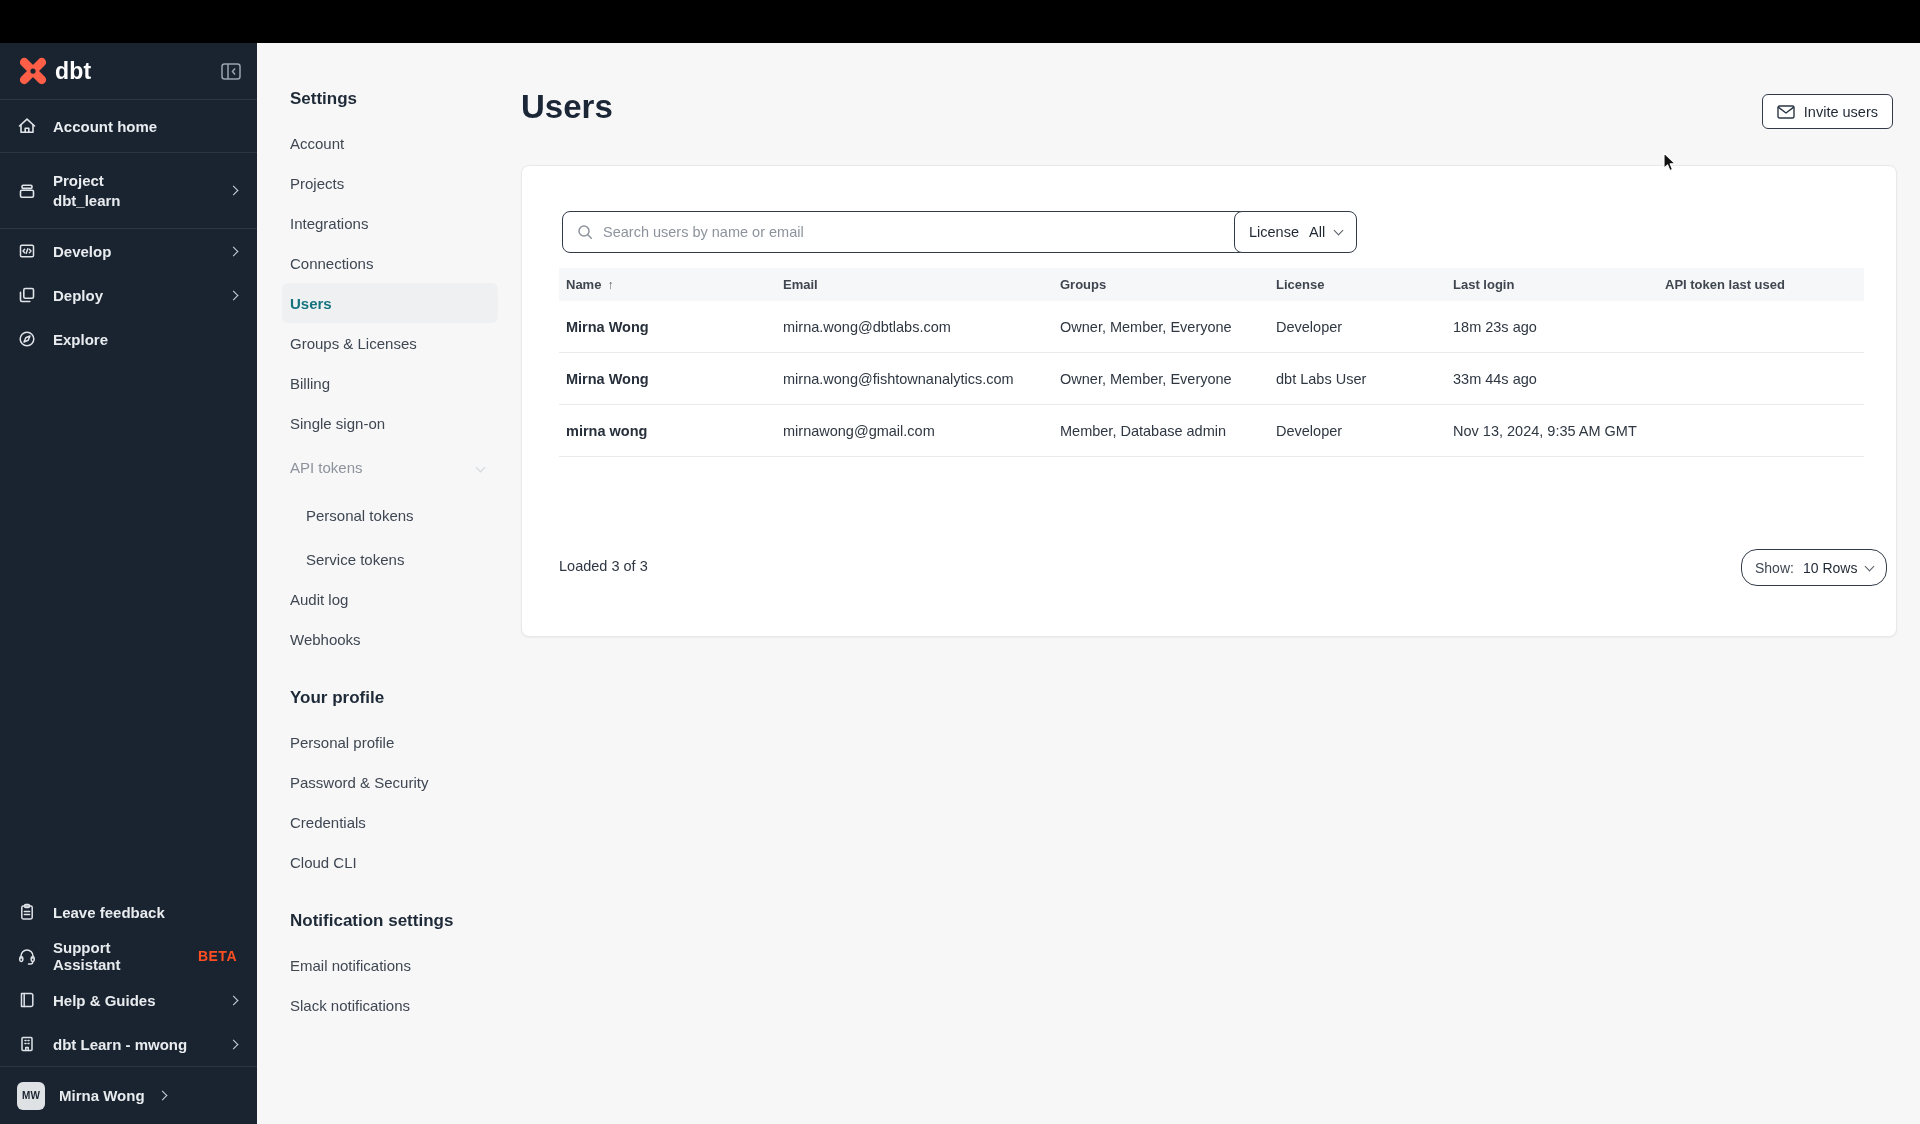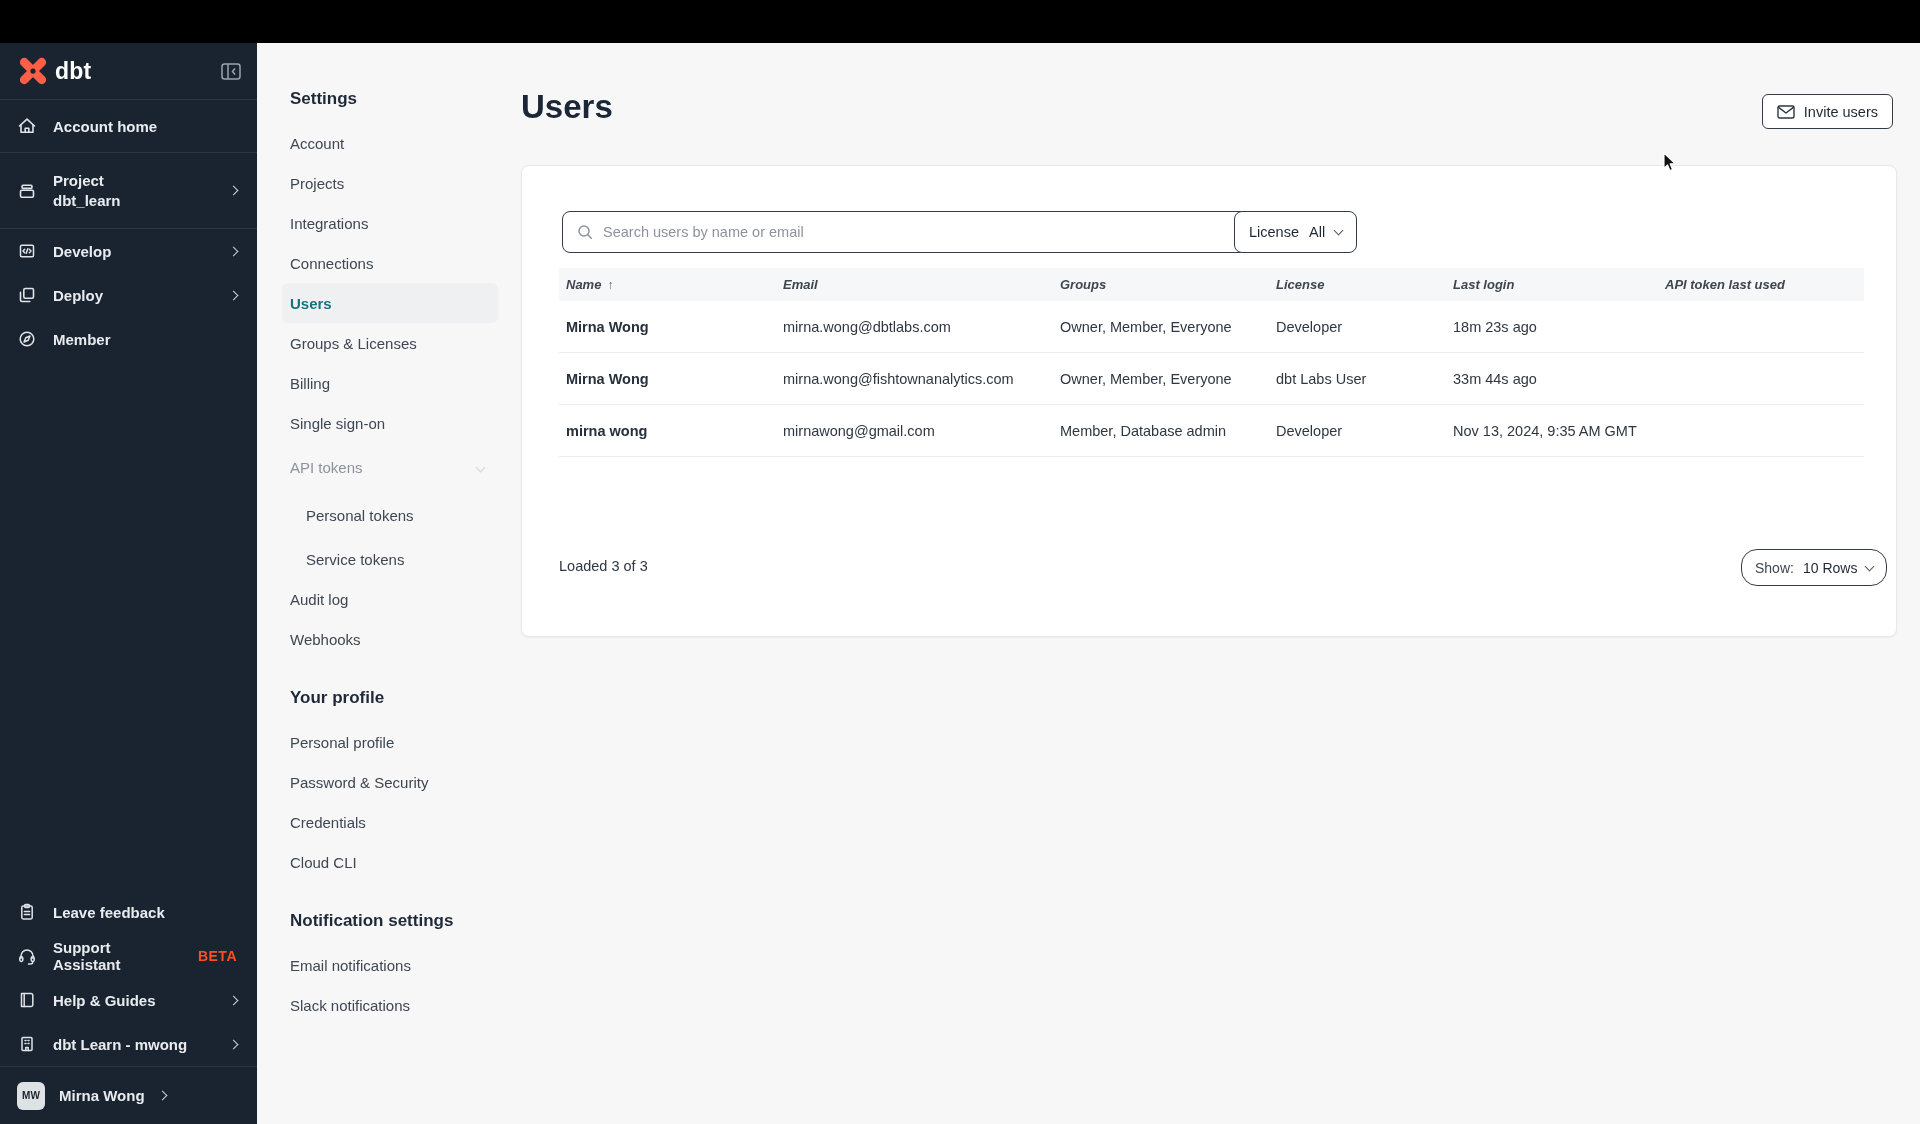--- a/index.html
+++ b/index.html
@@ -62,21 +62,21 @@
   .search-box input { border:none; outline:none; flex:1; font-size:14.5px; color:#1f2833;
     font-family:"Liberation Sans", sans-serif; background:transparent; }
   .search-box input::placeholder { color:#8d939c; }
   .license-btn { position:absolute; left:712px; top:45px; height:42px; min-width:113px;
     border:1px solid #333d49; border-radius:8px; background:#fff; display:flex; align-items:center;
     gap:10px; padding:0 14px; font-size:14.5px; color:#1f2833; cursor:pointer; }
   .license-btn .chev, .show-btn .chev { color:#545b64; margin-top:-3px; }
 
   .table { position:absolute; left:37px; top:102px; width:1305px; font-size:14.5px; }
   .trow { display:grid; grid-template-columns:217px 277px 216px 177px 212px 1fr; align-items:center; }
-  .thead { height:33px; background:#f6f7f8; color:#3f4650; font-size:13px; font-weight:700;font-style:italic; }
+  .thead { height:33px; background:#f6f7f8; color:#3f4650; font-size:13px; font-weight:700; }
   .thead .cell { display:flex; align-items:center; gap:6px; }
   .sort-arrow { color:#545b64; font-size:12px; font-weight:400; }
   .tbody-row { height:52px; border-bottom:1px solid #e9eaeb; color:#2e3742; }
   .cell { padding-left:7px; white-space:nowrap; overflow:hidden; }
   .cell.name { font-weight:700; color:#27303b; }
 
   .loaded-text { position:absolute; left:37px; top:392px; font-size:14.5px; color:#2e3742; }
   .show-btn { position:absolute; left:1219px; top:383px; height:37px; border:1px solid #333d49;
     border-radius:16px; background:#fff; display:flex; align-items:center; gap:9px; padding:0 13px;
     font-size:14px; color:#1f2833; cursor:pointer; }
@@ -153,21 +153,21 @@
       </svg>
       <span class="grow">Deploy</span>
       <span class="chev"></span>
     </div>
 
     <div class="sb-item">
       <svg class="icn" width="20" height="20" viewBox="0 0 20 20" fill="none" stroke="#e0e4e9" stroke-width="1.5" stroke-linejoin="round" stroke-linecap="round">
         <circle cx="10" cy="10" r="6.8"></circle>
         <path d="M13 7 11.2 11.2 7 13l1.8-4.2z"></path>
       </svg>
-      <span class="grow">Member</span>
+      <span class="grow">Explore</span>
     </div>
 
     <div class="sb-bottom">
       <div class="sb-item">
         <svg class="icn" width="20" height="20" viewBox="0 0 20 20" fill="none" stroke="#e0e4e9" stroke-width="1.5" stroke-linejoin="round" stroke-linecap="round">
           <rect x="4.8" y="4" width="10.4" height="13" rx="1.4"></rect>
             <rect x="7.6" y="2.4" width="4.8" height="3" rx="1"></rect>
           <line x1="7.4" y1="9.4" x2="12.6" y2="9.4"></line>
             <line x1="7.4" y1="12.4" x2="12.6" y2="12.4"></line>
         </svg>

